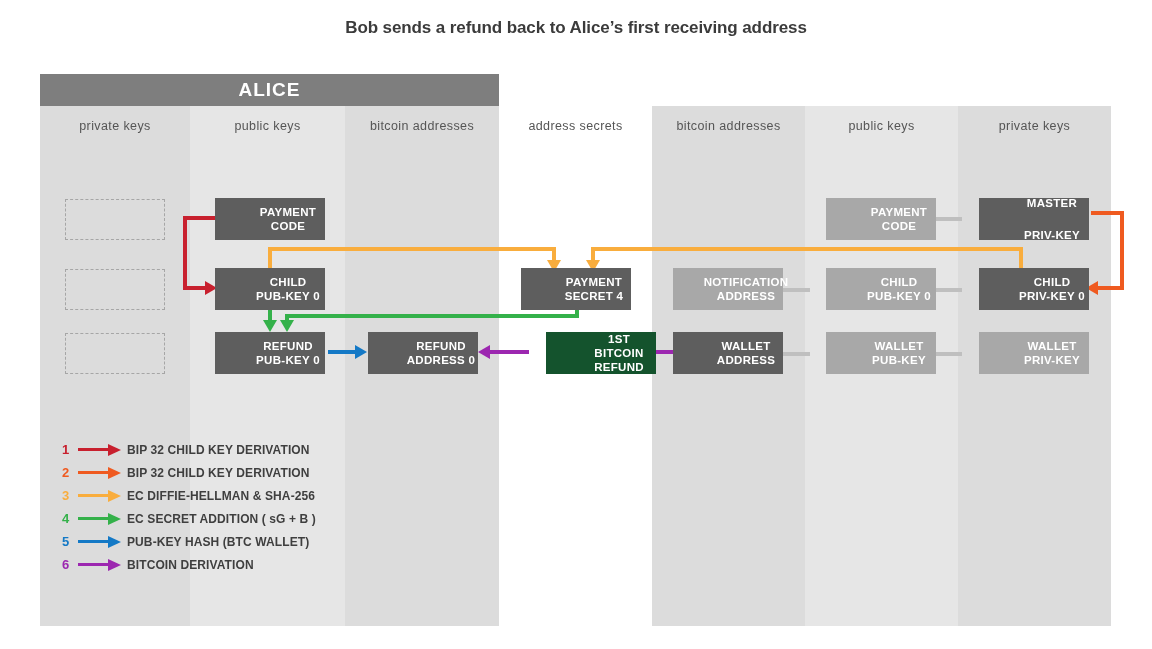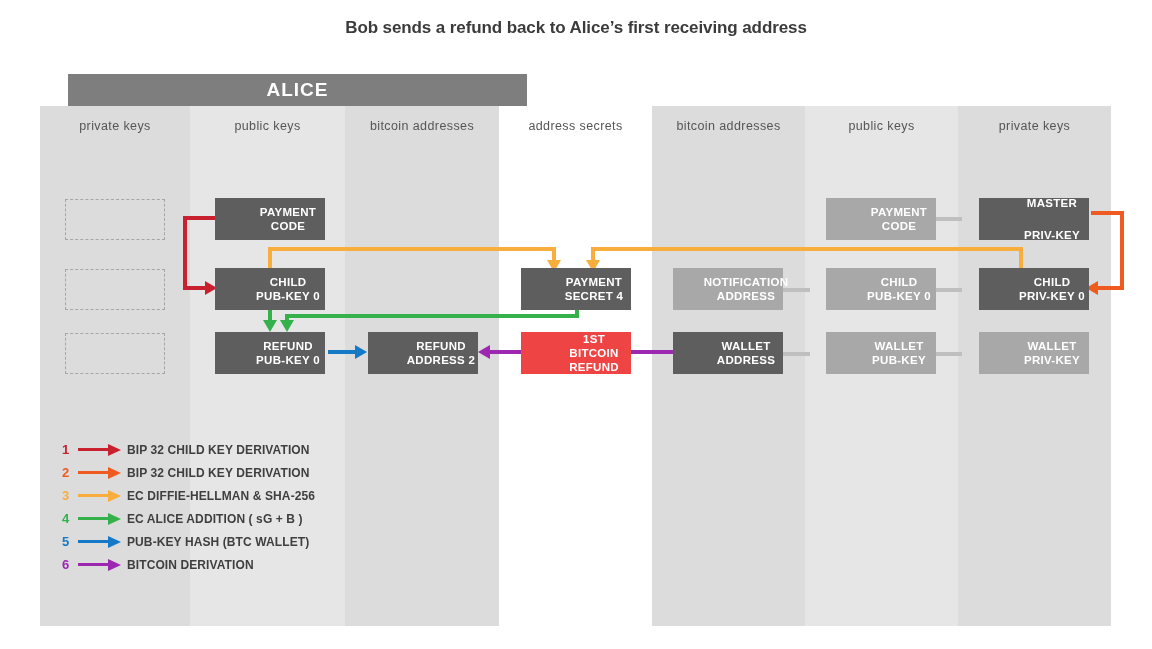--- a/index.html
+++ b/index.html
@@ -14,21 +14,21 @@
   
   .title {
     position: absolute; left: 0; top: 18px; width: 1152px;
     text-align: center;
     font-size: 17px; font-weight: bold; color: #3b3b3b;
     letter-spacing: -0.1px;
   }
   .panel-head {
     position: absolute; height: 32px; line-height: 32px;
     text-align: center; color: #ffffff;
-    font-size: 19px; font-weight: bold; letter-spacing: 1px; margin-left: 28px;
+    font-size: 19px; font-weight: bold; letter-spacing: 1px;
   }
   .head-alice { background: #7e7e7e; }
   .head-bob   { background: #2f2f2f; }
 
   .col { position: absolute; }
   .col-dark  { background: #dcdcdc; }
   .col-light { background: #e6e6e6; }
 
   .col-label {
     position: absolute; top: 119px; text-align: center;
@@ -43,21 +43,21 @@
     align-items: center; justify-content: center;
     color: #ffffff; font-weight: bold;
     font-size: 11.5px; line-height: 14px;
     letter-spacing: .3px; text-align: center;
     z-index: 6;
     padding-left: 36px;
   }
   .box .l2 { display: block; }
   .b-dark   { background: #5e5e5e; }
   .b-light  { background: #a8a8a8; }
-  .b-black  { background: #ef4444; }
+  .b-black  { background: #14532d; margin-left: 25px; }
 
   .ghost {
     position: absolute;
     border: 1.5px dashed #a6a6a6;
     background: transparent;
     z-index: 2;
   }
 
   
   .link { position: absolute; background: #bfbfbf; z-index: 3; }
@@ -165,21 +165,21 @@
     <span class="l2">PUB-KEY 0</span>
   </div>
 
   <div class="box b-dark" style="left:215px; top:332px; width:110px; height:42px;">
     <span class="l1">REFUND</span>
     <span class="l2">PUB-KEY 0</span>
   </div>
 
   <div class="box b-dark" style="left:368px; top:332px; width:110px; height:42px;">
     <span class="l1">REFUND</span>
-    <span class="l2">ADDRESS 2</span>
+    <span class="l2">ADDRESS 0</span>
   </div>
 
   <div class="box b-dark" style="left:521px; top:268px; width:110px; height:42px;">
     <span class="l1">PAYMENT</span>
     <span class="l2">SECRET 4</span>
   </div>
 
   <div class="box b-black" style="left:521px; top:332px; width:110px; height:42px;">
     <span class="l1">1ST BITCOIN</span>
     <span class="l2">REFUND</span>
@@ -249,21 +249,21 @@
         <span class="tip" style="border-left:13px solid #f9ad3d;"></span>
       </span>
       <span class="ltext">EC DIFFIE-HELLMAN &amp; SHA-256</span>
     </div>
     <div class="lrow">
       <span class="lnum" style="color:#34b14a;">4</span>
       <span class="lline">
         <span class="bar" style="background:#34b14a;"></span>
         <span class="tip" style="border-left:13px solid #34b14a;"></span>
       </span>
-      <span class="ltext">EC ALICE ADDITION ( sG + B )</span>
+      <span class="ltext">EC SECRET ADDITION ( sG + B )</span>
     </div>
     <div class="lrow">
       <span class="lnum" style="color:#1479c6;">5</span>
       <span class="lline">
         <span class="bar" style="background:#1479c6;"></span>
         <span class="tip" style="border-left:13px solid #1479c6;"></span>
       </span>
       <span class="ltext">PUB-KEY HASH (BTC WALLET)</span>
     </div>
     <div class="lrow">

